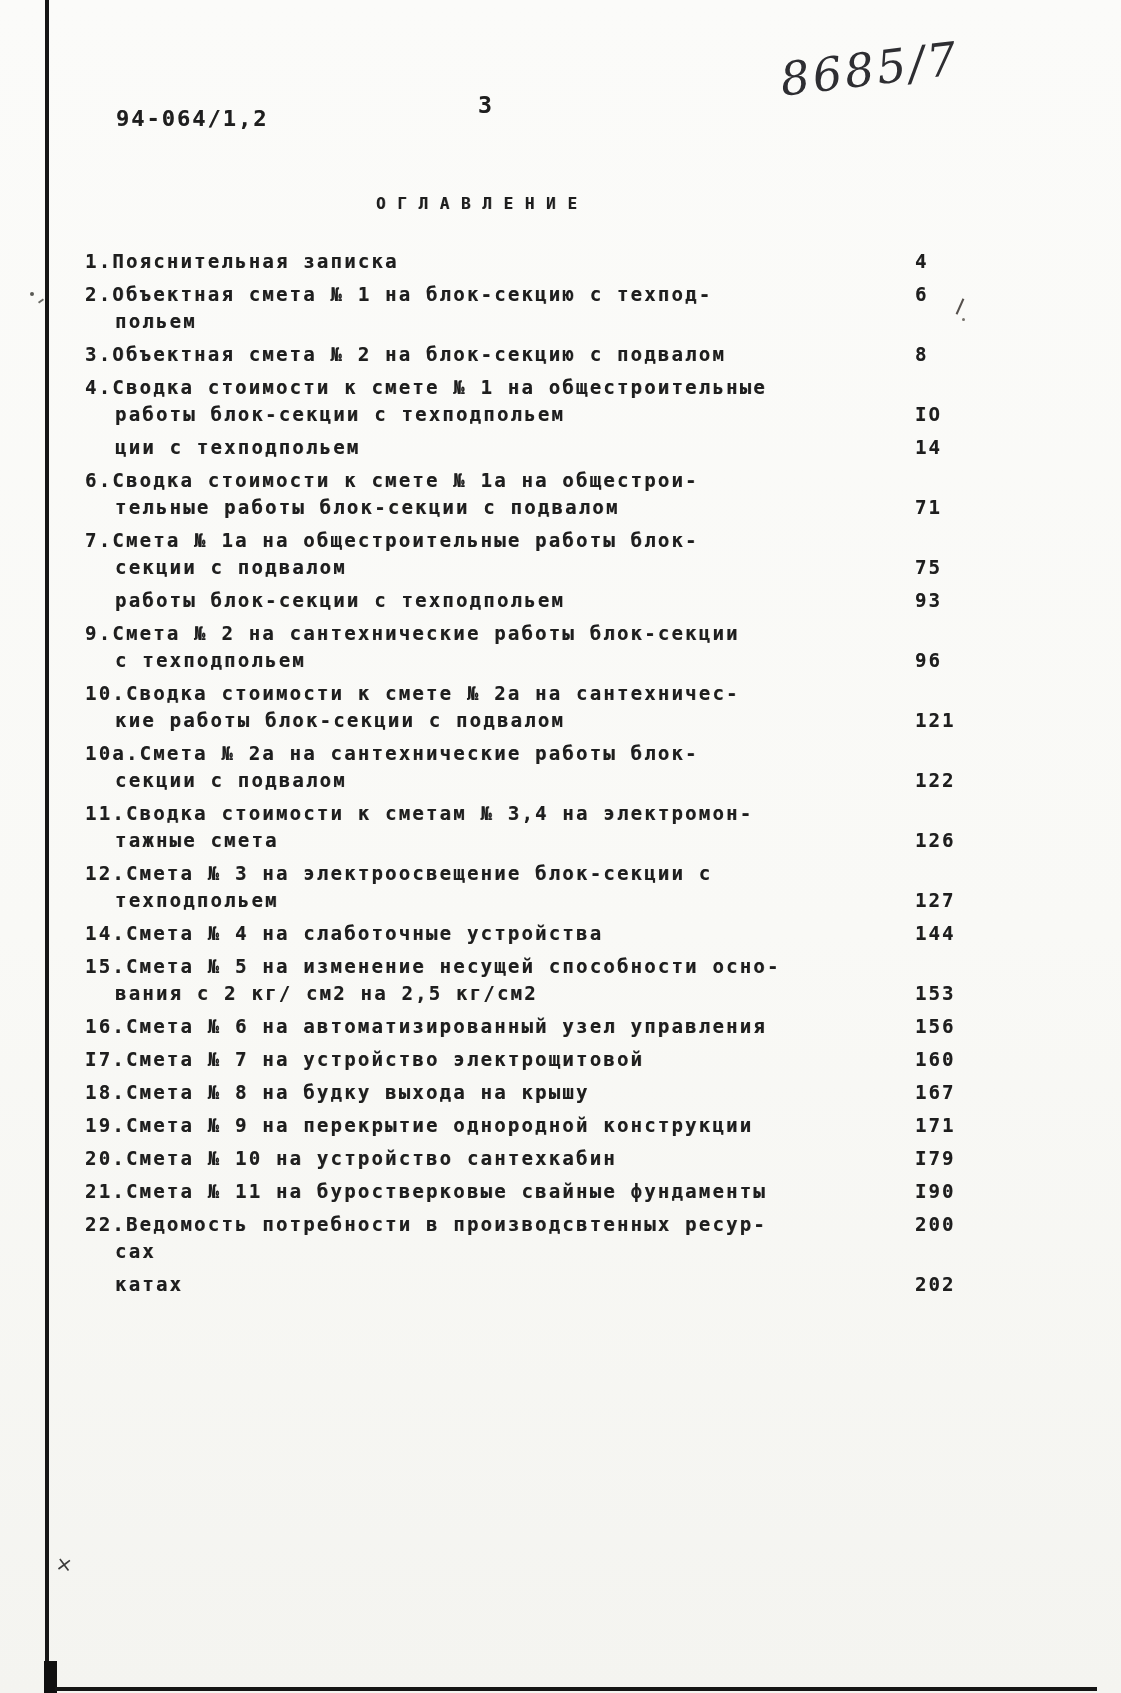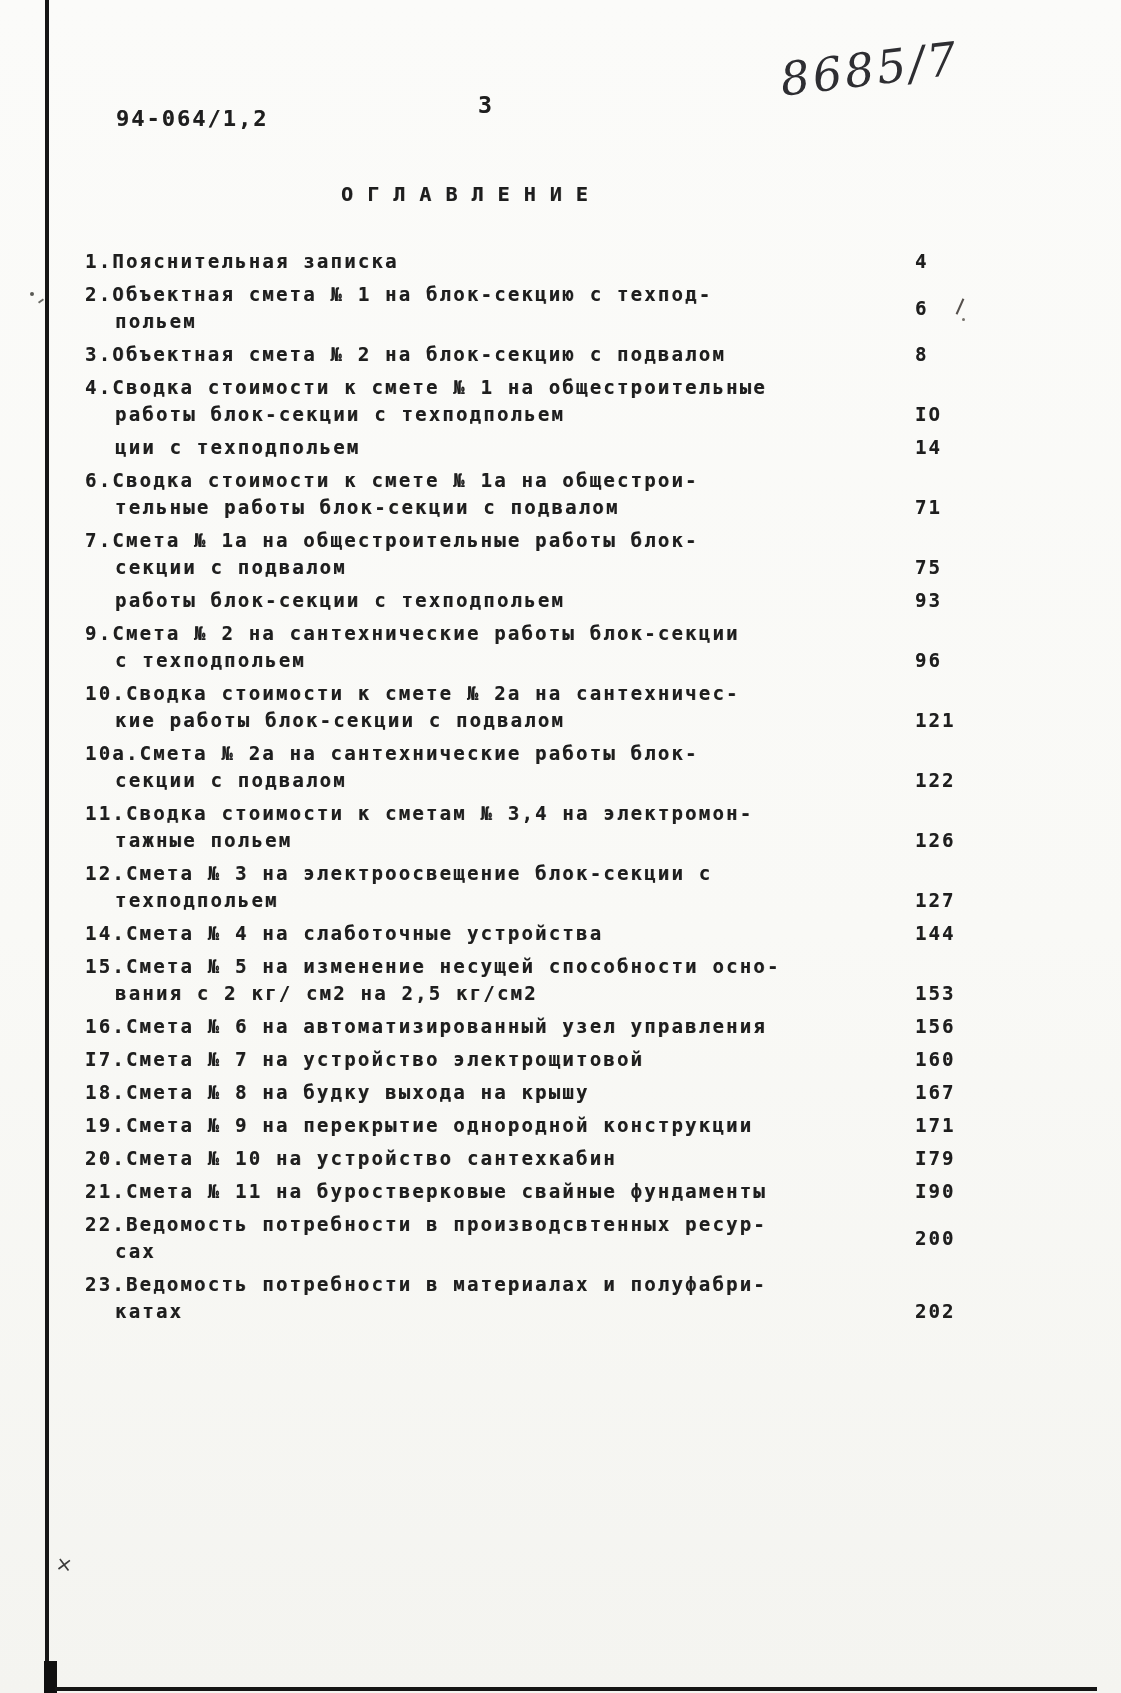--- a/index.html
+++ b/index.html
@@ -39,39 +39,39 @@
     left: 478px;
     font-size: 23px;
     font-weight: bold;
     text-shadow: 0.3px 0.3px 0.4px rgba(20,20,20,0.5);
   }
   .title {
     position: absolute;
     top: 182px;
     left: 85px;
     width: 760px;
-    margin: 0;
+    margin: 12px;
     text-align: center;
-    font-size: 20px;
+    font-size: 16px;
     font-weight: bold;
     letter-spacing: 1px;
     text-shadow: 0.4px 0.4px 0.5px rgba(20,20,20,0.55);
   }
   .toc {
     position: absolute;
     top: 248px;
     left: 85px;
     width: 900px;
   }
   .toc-item {
     display: flex;
     align-items: flex-end;
     margin-bottom: 6px;
   }
-  .toc-item.align-top { align-items: center; gap: 29px; }
+  .toc-item.align-top { align-items: flex-start; gap: 29px; }
   .toc-text {
     flex: 1 1 auto;
     font-size: 19px;
     font-weight: bold;
     line-height: 27px;
     letter-spacing: 2.2px;
     text-shadow: 0.35px 0.35px 0.45px rgba(20,20,20,0.5);
   }
   .line { white-space: nowrap; }
   .line.cont { padding-left: 30px; }
@@ -183,21 +183,21 @@
       <div class="toc-item">
         <div class="toc-text">
           <div class="line">10а.Смета № 2а  на сантехнические работы блок-</div>
           <div class="line cont">секции с подвалом</div>
         </div>
         <div class="toc-page">122</div>
       </div>
       <div class="toc-item">
         <div class="toc-text">
           <div class="line">11.Сводка стоимости к сметам № 3,4 на электромон-</div>
-          <div class="line cont">тажные польем</div>
+          <div class="line cont">тажные смета</div>
         </div>
         <div class="toc-page">126</div>
       </div>
       <div class="toc-item">
         <div class="toc-text">
           <div class="line">12.Смета № 3 на электроосвещение блок-секции с</div>
           <div class="line cont">техподпольем</div>
         </div>
         <div class="toc-page">127</div>
       </div>
@@ -252,21 +252,20 @@
       </div>
       <div class="toc-item align-top">
         <div class="toc-text">
           <div class="line">22.Ведомость потребности в производсвтенных ресур-</div>
           <div class="line cont">сах</div>
         </div>
         <div class="toc-page">200</div>
       </div>
       <div class="toc-item">
         <div class="toc-text">
-          <div class="line">23.Ведомость потребности в материалах и полуфабри-</div>
           <div class="line cont">катах</div>
         </div>
         <div class="toc-page">202</div>
       </div>
     </div>
 
   <div class="edge-left"></div>
   <div class="corner-blob"></div>
   <div class="edge-bottom"></div>
   <div class="mark-x">×</div>

